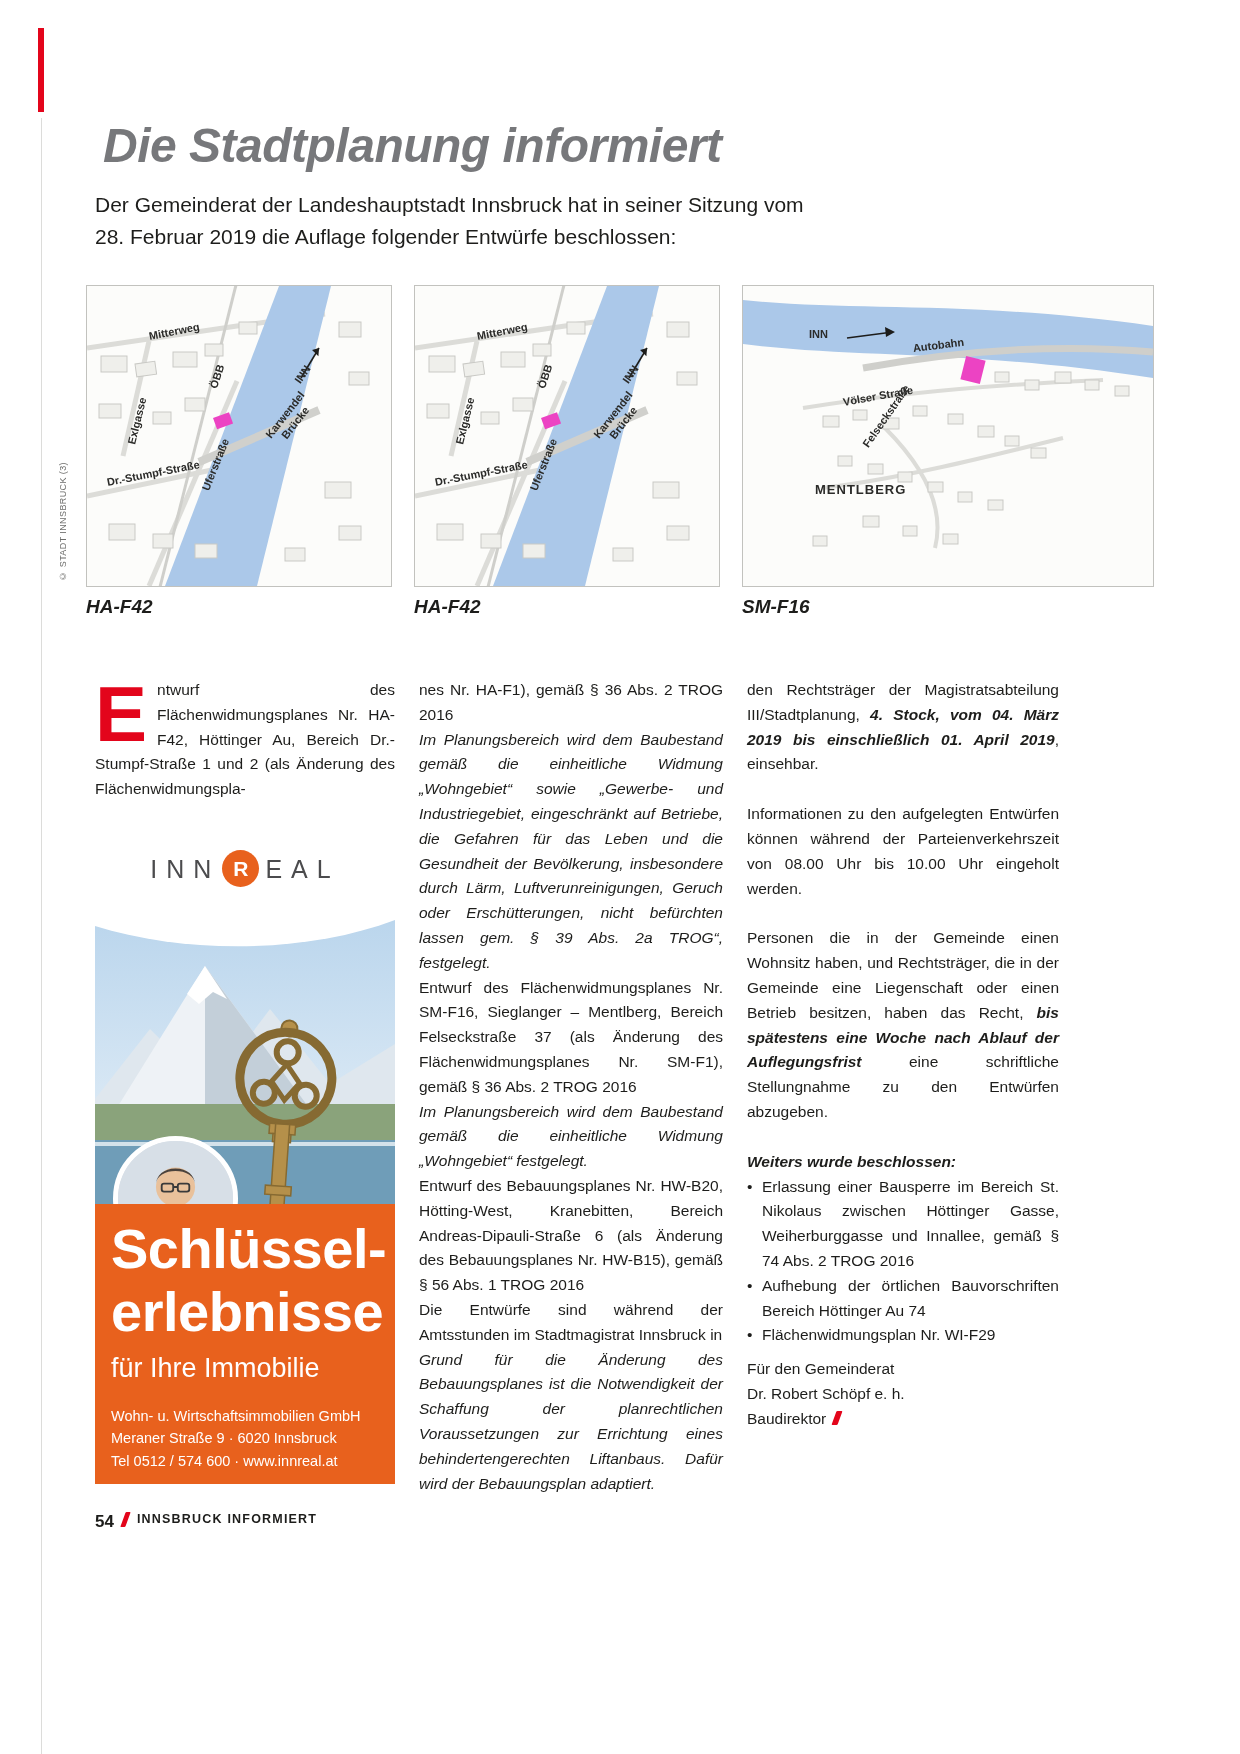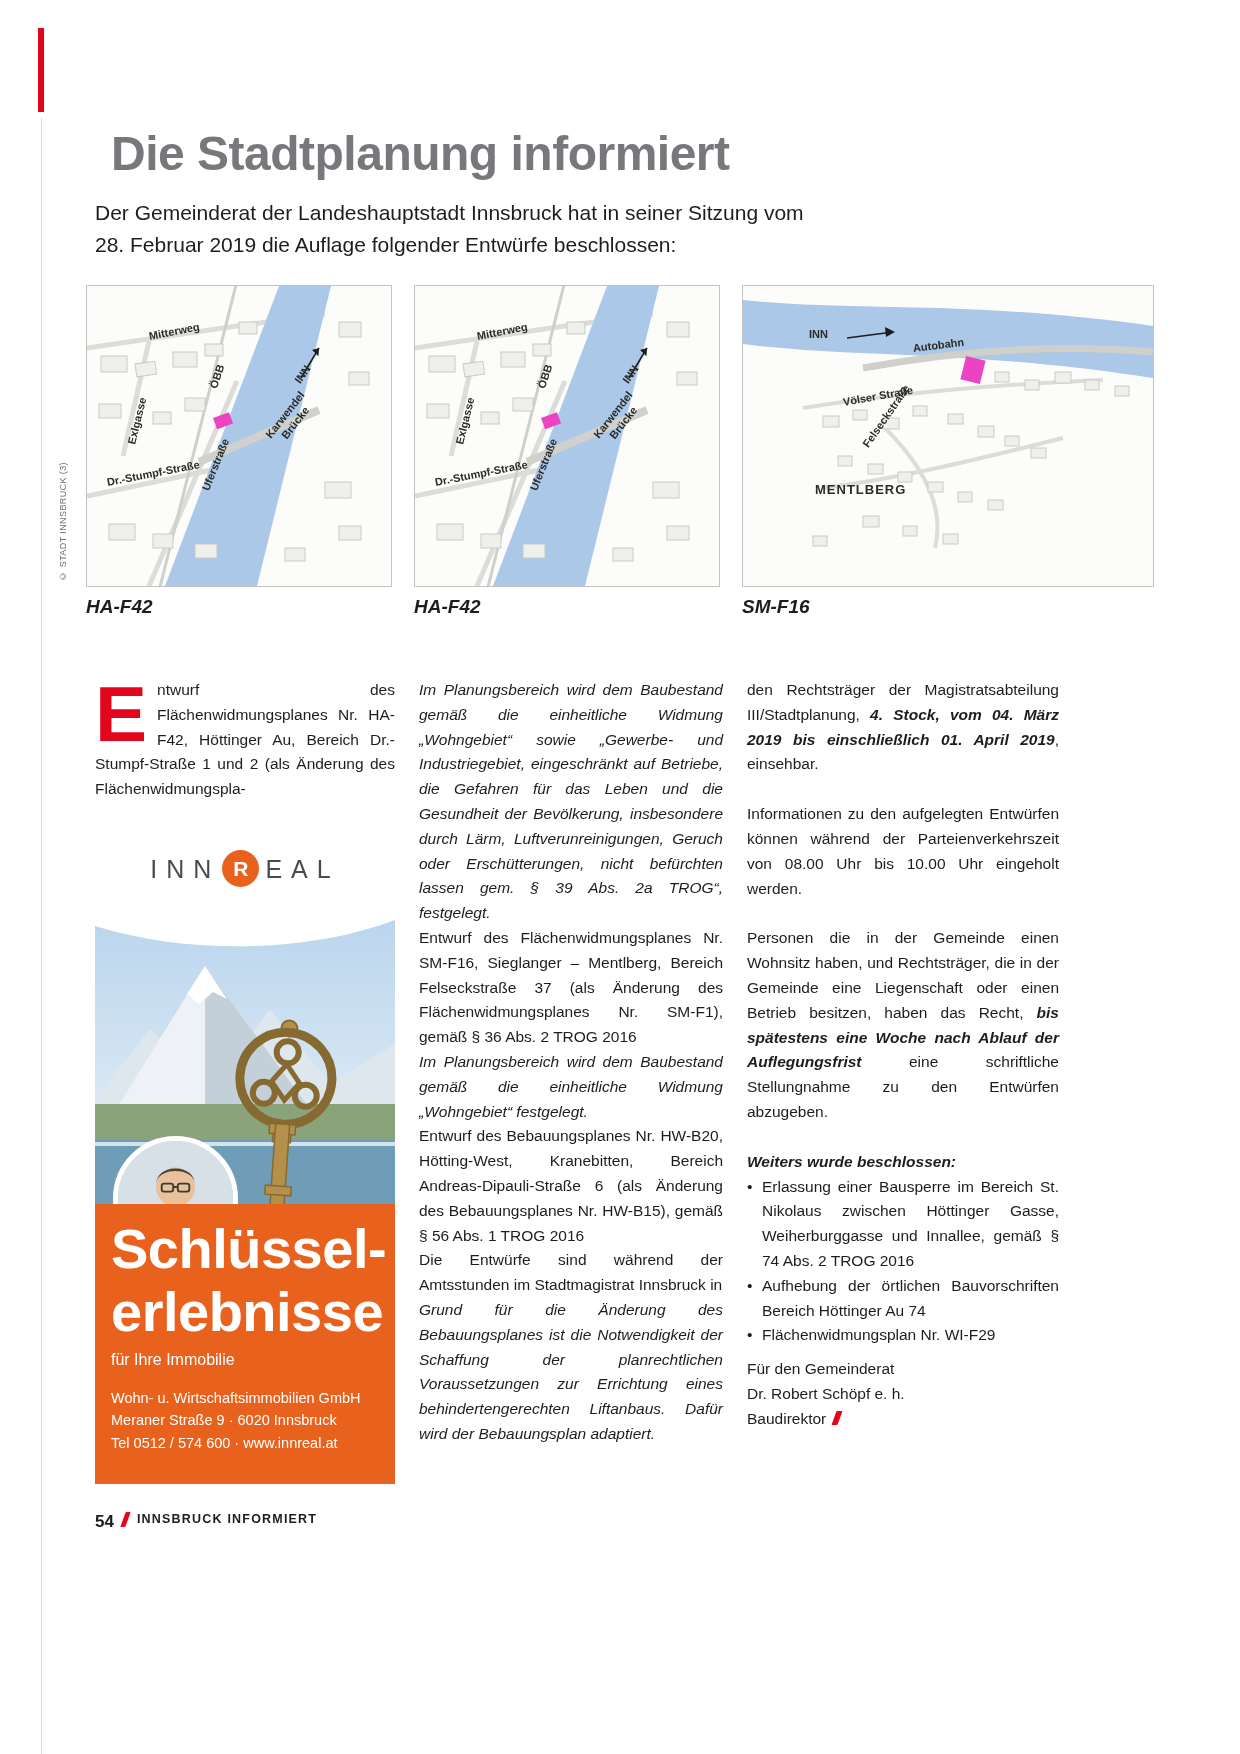--- a/index.html
+++ b/index.html
@@ -5,21 +5,21 @@
   html,body{margin:0;padding:0;background:#e9e9e9;}
   .page{position:relative;width:1240px;height:1754px;margin:0 auto;background:#ffffff;
         font-family:"Liberation Sans",sans-serif;color:#1d1d1b;overflow:hidden;}
 
   
   .edge-red{position:absolute;left:38px;top:28px;width:6px;height:84px;background:#e3051b;}
   .edge-line{position:absolute;left:41px;top:118px;bottom:0;width:1px;background:#dcdcda;}
 
   
   .header{position:absolute;left:95px;top:110px;width:1055px;}
-  .title{margin:16px;font-size:48px;font-weight:700;color:#77787b;letter-spacing:-0.5px;}
+  .title{margin:8px;font-size:48px;font-weight:700;font-style:italic;color:#77787b;letter-spacing:-0.5px;}
   .intro{margin:16px 0 0;font-size:21px;line-height:1.5;max-width:720px;color:#1d1d1b;}
 
   
   .maps-row{position:absolute;left:86px;top:285px;display:flex;gap:22px;}
   .figure{display:flex;flex-direction:column;}
   .map{position:relative;height:300px;background:#fcfcfa;border:1px solid #c2c2be;overflow:hidden;}
   .map-a{width:304px;} .map-c{width:410px;}
   .map svg{position:absolute;left:0;top:0;}
   .map-caption{font-style:italic;font-weight:600;font-size:19px;margin-top:9px;color:#1d1d1b;}
   .mlabel{position:absolute;font-size:11px;font-weight:700;color:#2b2b29;white-space:nowrap;transform-origin:left center;}
@@ -58,21 +58,21 @@
   
   .ad{position:relative;width:300px;height:650px;margin-top:32px;overflow:hidden;background:#fff;}
   .ad-logo-band{height:70px;background:#fff;display:flex;align-items:center;justify-content:center;position:relative;z-index:3;}
   .ad-logo{display:flex;align-items:center;font-size:25px;letter-spacing:9px;color:#4b4b4d;font-weight:400;}
   .ad-logo-r{display:inline-flex;align-items:center;justify-content:center;width:37px;height:37px;border-radius:50%;
              background:#e8611d;color:#fff;font-weight:700;font-size:21px;letter-spacing:0;margin:0 6px 0 2px;}
   .ad-photo{position:relative;height:300px;overflow:hidden;}
   .ad-orange{position:relative;height:280px;background:#e8611d;color:#fff;padding:14px 0 0 16px;box-sizing:border-box;z-index:2;}
   .ad-tagline{font-size:26px;margin:6px 0 2px;}
   .ad-headline{font-size:56px;font-weight:700;line-height:1.12;letter-spacing:-0.5px;}
-  .ad-subline{font-size:16px;margin:4px 0 14px;}
+  .ad-subline{font-size:27px;margin:4px 0 14px;}
   .ad-contact{font-size:14.5px;line-height:1.55;}
   .ad-key{position:absolute;left:118px;top:112px;z-index:5;transform:rotate(4deg);}
   .portrait{position:absolute;left:18px;top:232px;width:115px;height:115px;border-radius:50%;
             border:5px solid #fff;overflow:hidden;background:#d7dfe7;z-index:6;box-sizing:content-box;}
 
   
   .footer{position:absolute;left:95px;top:1512px;display:flex;align-items:flex-start;gap:9px;}
   .page-num{font-size:17px;font-weight:700;}
   .redslash{width:5px;height:15px;background:#e3051b;transform:skewX(-20deg);border-radius:1px;}
   .mag{font-size:12.5px;font-weight:700;letter-spacing:1.2px;}
@@ -304,20 +304,21 @@
           <div class="ad-contact">
             <div>Wohn- u. Wirtschaftsimmobilien GmbH</div>
             <div>Meraner Straße 9 · 6020 Innsbruck</div>
             <div>Tel 0512 / 574 600 · www.innreal.at</div>
           </div>
         </div>
       </div>
     </div>
 
     <div class="bodytext">
+      <p class="colp">nes Nr. HA-F1), gemäß § 36 Abs. 2 TROG 2016</p>
       <p class="colp ital">Im Planungsbereich wird dem Baubestand gemäß die einheitliche Widmung „Wohngebiet“ sowie „Gewerbe- und Industriegebiet, eingeschränkt auf Betriebe, die Gefahren für das Leben und die Gesundheit der Bevölkerung, insbesondere durch Lärm, Luftverunreinigungen, Geruch oder Erschütterungen, nicht befürchten lassen gem. § 39 Abs. 2a TROG“, festgelegt.</p>
       <p class="colp">Entwurf des Flächenwidmungsplanes Nr. SM-F16, Sieglanger – Mentlberg, Bereich Felseckstraße 37 (als Änderung des Flächenwidmungsplanes Nr. SM-F1), gemäß § 36 Abs. 2 TROG 2016</p>
       <p class="colp ital">Im Planungsbereich wird dem Baubestand gemäß die einheitliche Widmung „Wohngebiet“ festgelegt.</p>
       <p class="colp">Entwurf des Bebauungsplanes Nr. HW-B20, Hötting-West, Kranebitten, Bereich Andreas-Dipauli-Straße 6 (als Änderung des Bebauungsplanes Nr. HW-B15), gemäß § 56 Abs. 1 TROG 2016</p>
       <p class="colp">Die Entwürfe sind während der Amtsstunden im Stadtmagistrat Innsbruck in</p>
       <p class="colp ital">Grund für die Änderung des Bebauungsplanes ist die Notwendigkeit der Schaffung der planrechtlichen Voraussetzungen zur Errichtung eines behindertengerechten Liftanbaus. Dafür wird der Bebauungsplan adaptiert.</p>
     </div>
 
     <div class="bodytext">
       <p class="colp gap"><span>den Rechtsträger der Magistratsabteilung III/Stadtplanung, </span><span class="bold">4. Stock, vom 04. März 2019 bis einschließlich 01. April 2019</span><span>, einsehbar.</span></p>

